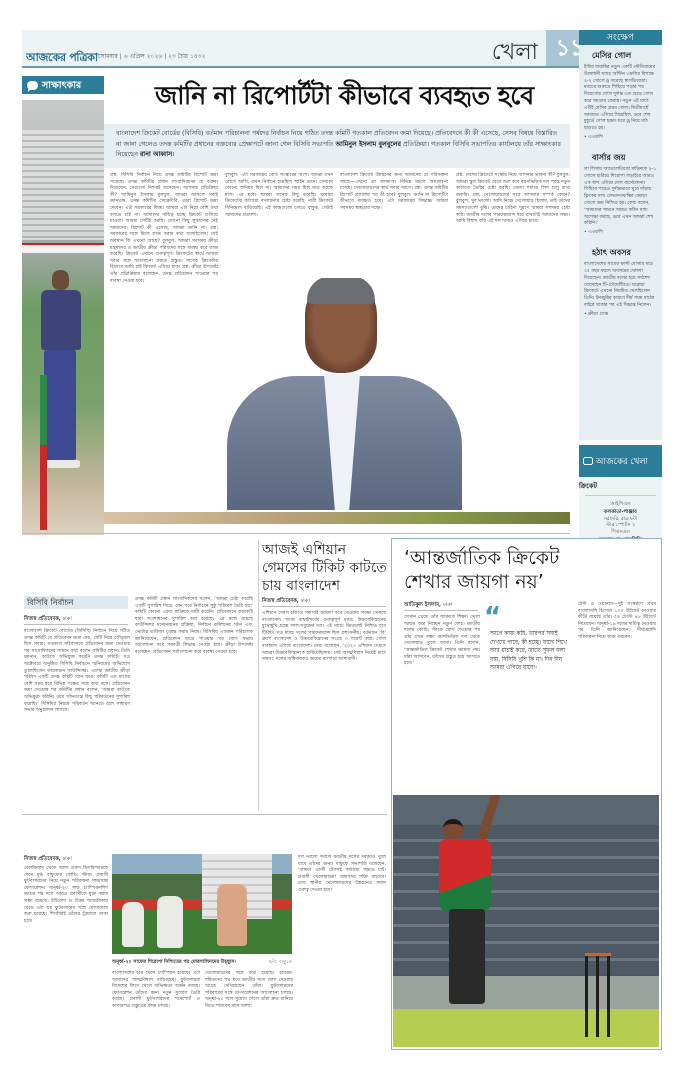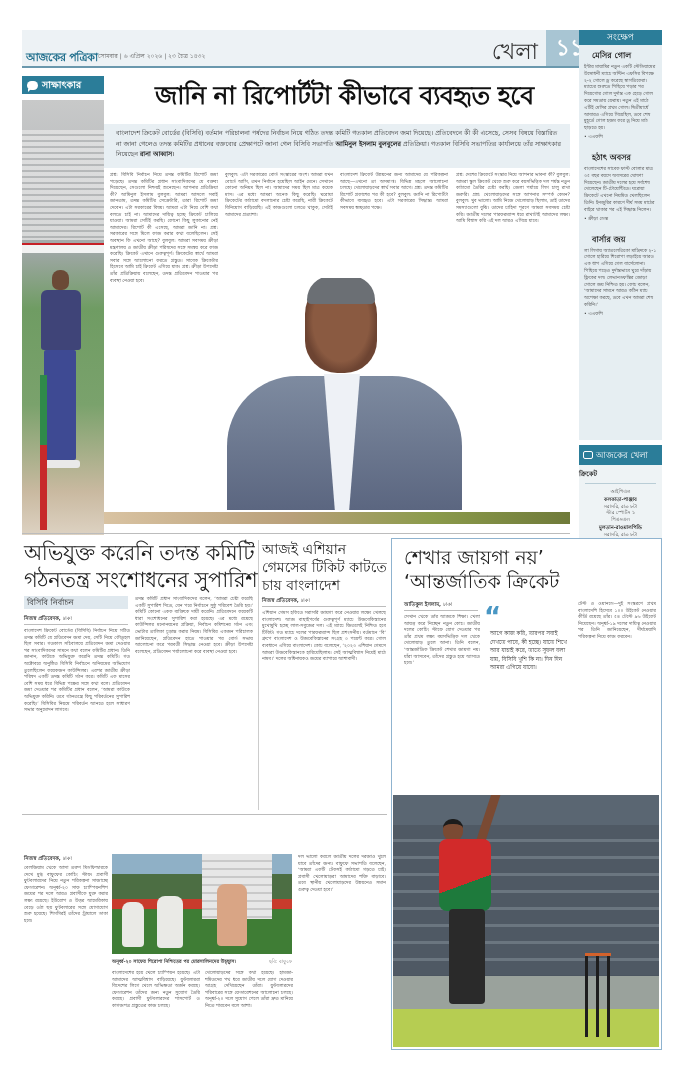--- a/index.html
+++ b/index.html
@@ -17,21 +17,21 @@
 
   
   .sidebar { position: absolute; left: 557px; top: 0; width: 83px; height: 410px; background: #e6eef2; }
   .sb-head { background: #2b7d99; color: #fff; font-size: 9px; font-weight: normal; text-align: center; height: 15px; line-height: 15px; }
   .sb-block { padding: 4px 4px 6px 5px; }
   .sb-title { font-size: 8px; font-weight: bold; color: #222; margin-bottom: 2px; margin-left: 8px; }
   .sb-text { font-size: 4.6px; line-height: 6.8px; color: #444; }
   .sb-credit { font-size: 4.6px; color: #444; margin-top: 1px; }
 
   .today { position: absolute; left: 557px; top: 415px; width: 83px; height: 170px; background: #eef3f5; }
-  .today-head { background: #2b7d99; color: #fff; font-size: 8.5px; height: 20px; line-height: 16px; padding-left: 4px; display: flex; align-items: center; gap: 3px; }
+  .today-head { background: #2b7d99; color: #fff; font-size: 8.5px; height: 32px; line-height: 16px; padding-left: 4px; display: flex; align-items: center; gap: 3px; }
   .tv-icon { width: 10px; height: 8px; border: 1.3px solid #fff; border-radius: 2px; position: relative; }
   .today-sport { text-align: left; font-size: 6.5px; font-weight: bold; margin: 4px 0 3px; }
   .today-rule { height: 1px; background: #b9cdd6; margin: 0 6px 5px; }
   .today-item { text-align: center; font-size: 4.8px; line-height: 6.8px; color: #444; }
   .today-item b { color: #222; font-size: 5px; }
 
   
   .interview-tag { position: absolute; left: 0; top: 46px; width: 82px; height: 18px; background: #2b7d99; color: #fff; font-size: 9.5px; font-weight: bold; display: flex; align-items: center; gap: 4px; padding-left: 5px; }
   .chat-icon { width: 11px; height: 9px; background: #fff; border-radius: 5px; position: relative; }
   .chat-icon:after { content: ""; position: absolute; left: 1px; bottom: -2px; border-left: 3px solid #fff; border-bottom: 3px solid transparent; }
@@ -105,28 +105,28 @@
   </div>
 
   <div class="sidebar">
     <div class="sb-head">সংক্ষেপ</div>
     <div class="sb-block">
       <div class="sb-title">মেসির গোল</div>
       <div class="sb-text">ইন্টার মায়ামির নতুন একটি স্টেডিয়ামের উদ্বোধনী ম্যাচে অস্টিন এফসির বিপক্ষে ২-২ গোলে ড্র করেছে স্বাগতিকেরা। ম্যাচের শুরুতে পিছিয়ে পড়ার পর দিয়েগোর গোল দুর্দান্ত এক হেড়ে গোল করে সমতায় ফেরায়। নতুন এই মাঠে এটিই মেসির প্রথম গোল। দ্বিতীয়ার্ধে আবারও এগিয়ে গিয়েছিল, তবে শেষ মুহূর্তে গোল হজম করে ড্র নিয়ে মাঠ ছাড়তে হয়।</div>
       <div class="sb-credit">• এএফপি</div>
     </div>
     <div class="sb-block">
+      <div class="sb-title">বার্সার জয়</div>
+      <div class="sb-text">লা লিগায় অ্যাতলেতিকো মাদ্রিদকে ২-১ গোলে হারিয়ে শিরোপা লড়াইয়ে আরও এক ধাপ এগিয়ে গেল বার্সেলোনা। পিছিয়ে পড়েও দুর্দান্তভাবে ঘুরে দাঁড়ায় ফ্লিকের দল। লেভানডফস্কির জোড়া গোলে জয় নিশ্চিত হয়। কোচ বলেন, ‘আমাদের সামনে আরও কঠিন ম্যাচ অপেক্ষা করছে, তবে এখন আমরা শেষ করিনি।’</div>
+      <div class="sb-credit">• এএফপি</div>
+    </div>
+    <div class="sb-block">
       <div class="sb-title">হঠাৎ অবসর</div>
       <div class="sb-text">বাংলাদেশের সাবেক ফাস্ট বোলার মাত্র ৩৫ বছর বয়সে অবসরের ঘোষণা দিয়েছেন। জাতীয় দলের হয়ে সর্বশেষ খেলেছেন টি-টোয়েন্টিতে। ঘরোয়া ক্রিকেটে এখনো নিয়মিত খেলছিলেন তিনি। ইনজুরির কারণে দীর্ঘ সময় মাঠের বাইরে থাকার পর এই সিদ্ধান্ত নিলেন।</div>
       <div class="sb-credit">• ক্রীড়া ডেস্ক</div>
-    </div>
-    <div class="sb-block">
-      <div class="sb-title">বার্সার জয়</div>
-      <div class="sb-text">লা লিগায় অ্যাতলেতিকো মাদ্রিদকে ২-১ গোলে হারিয়ে শিরোপা লড়াইয়ে আরও এক ধাপ এগিয়ে গেল বার্সেলোনা। পিছিয়ে পড়েও দুর্দান্তভাবে ঘুরে দাঁড়ায় ফ্লিকের দল। লেভানডফস্কির জোড়া গোলে জয় নিশ্চিত হয়। কোচ বলেন, ‘আমাদের সামনে আরও কঠিন ম্যাচ অপেক্ষা করছে, তবে এখন আমরা শেষ করিনি।’</div>
-      <div class="sb-credit">• এএফপি</div>
     </div>
   </div>
 
   <div class="today">
     <div class="today-head">
       <span class="tv-icon"></span>
       <span>আজকের খেলা</span>
     </div>
     <div class="today-sport">ক্রিকেট</div>
     <div class="today-rule"></div>
@@ -173,44 +173,40 @@
   <div class="photo-portrait">
     <div class="pp-suit"></div>
     <div class="pp-shirt"></div>
     <div class="pp-head"></div>
     <div class="pp-hair"></div>
   </div>
   <div class="ground-strip"></div>
 
   <div class="rule-h" style="left:0; top:503px; width:548px;"></div>
 
-  <div class="h2-big">
-    <div>অভিযুক্ত করেনি তদন্ত কমিটি</div>
-    <div>গঠনতন্ত্র সংশোধনের সুপারিশ</div>
-  </div>
   <div class="kicker">বিসিবি নির্বাচন</div>
   <div class="byline" style="position:absolute; left:2px; top:585px;">
     <span style="font-weight:bold;">নিজস্ব প্রতিবেদক,</span><span> ঢাকা</span>
   </div>
   <div class="rule-h" style="left:2px; top:594px; width:104px;"></div>
   <div class="cols" style="left:2px; top:598px; width:106px; height:184px;">বাংলাদেশ ক্রিকেট বোর্ডের (বিসিবি) নির্বাচন নিয়ে গঠিত তদন্ত কমিটি যে প্রতিবেদন জমা দেয়, সেটি নিয়ে কৌতূহল ছিল সবার। গতকাল সচিবালয়ে প্রতিবেদন জমা দেওয়ার পর সাংবাদিকদের সামনে কথা বলেন কমিটির প্রধান। তিনি জানান, কাউকে অভিযুক্ত করেনি তদন্ত কমিটি। গত অক্টোবরে অনুষ্ঠিত বিসিবি নির্বাচনে অনিয়মের অভিযোগ তুলেছিলেন কয়েকজন কাউন্সিলর। এরপর জাতীয় ক্রীড়া পরিষদ একটি তদন্ত কমিটি গঠন করে। কমিটি এক মাসের বেশি সময় ধরে বিভিন্ন পক্ষের সঙ্গে কথা বলে। প্রতিবেদন জমা দেওয়ার পর কমিটির প্রধান বলেন, ‘আমরা কাউকে অভিযুক্ত করিনি। তবে গঠনতন্ত্রে কিছু পরিবর্তনের সুপারিশ করেছি।’ বিসিবির নিয়মে পরিবর্তন আনতে হলে সাধারণ সভার অনুমোদন লাগবে।</div>
   <div class="cols" style="left:113px; top:566px; width:118px; height:216px;">তদন্ত কমিটি প্রধান সাংবাদিকদের বলেন, ‘আমরা চেষ্টা করেছি একটি সুপারিশ দিতে, যেন পরে নির্বাচনে সুষ্ঠু পরিবেশ তৈরি হয়।’ কমিটি কোনো একক ব্যক্তিকে দায়ী করেনি। প্রতিবেদনে কয়েকটি ধারা সংশোধনের সুপারিশ করা হয়েছে। এর মধ্যে রয়েছে কাউন্সিলর মনোনয়নের প্রক্রিয়া, নির্বাচন কমিশনের গঠন এবং ভোটার তালিকা চূড়ান্ত করার নিয়ম। বিসিবির একজন পরিচালক জানিয়েছেন, প্রতিবেদন হাতে পাওয়ার পর বোর্ড সভায় আলোচনা করে পরবর্তী সিদ্ধান্ত নেওয়া হবে। ক্রীড়া উপদেষ্টা বলেছেন, প্রতিবেদন পর্যালোচনা করে ব্যবস্থা নেওয়া হবে।</div>
   <div class="rule-v" style="left:236px; top:510px; height:270px;"></div>
 
   <div class="h3">আজই এশিয়ান গেমসের টিকিট কাটতে চায় বাংলাদেশ</div>
   <div class="byline" style="position:absolute; left:240px; top:567px;">
     <span style="font-weight:bold;">নিজস্ব প্রতিবেদক,</span><span> ঢাকা</span>
   </div>
   <div class="rule-h" style="left:240px; top:576px; width:124px;"></div>
   <div class="cols" style="left:240px; top:580px; width:124px; height:202px;">এশিয়ান গেমস হকিতে সরাসরি জায়গা করে নেওয়ার লক্ষ্যে খেলছে বাংলাদেশ। আজ বাছাইপর্বের গুরুত্বপূর্ণ ম্যাচে উজবেকিস্তানের মুখোমুখি হচ্ছে লাল-সবুজের দল। এই ম্যাচে জিতলেই নিশ্চিত হবে টিকিট। গত ম্যাচে দলের পারফরম্যান্স ছিল প্রশংসনীয়। বর্তমানে ‘বি’ গ্রুপে বাংলাদেশ ও উজবেকিস্তানের সংগ্রহ ৩ পয়েন্ট করে। গোল ব্যবধানে এগিয়ে বাংলাদেশ। কোচ বলেছেন, ‘২০২৩ এশিয়ান গেমসে আমরা উজবেকিস্তানকে হারিয়েছিলাম। সেই আত্মবিশ্বাস নিয়েই মাঠে নামব।’ দলের অধিনায়কও জয়ের ব্যাপারে আশাবাদী।</div>
 
   <div class="quote-box">
     <div class="h4">
+      <div>‘আন্তর্জাতিক ক্রিকেট</div>
       <div>শেখার জায়গা নয়’</div>
-      <div>‘আন্তর্জাতিক ক্রিকেট</div>
     </div>
     <div class="byline" style="position:absolute; left:12px; top:62px;">
       <span style="font-weight:bold;">আতিকুল ইসলাম,</span><span> ঢাকা</span>
     </div>
     <div class="rule-h" style="left:12px; top:71px; width:74px;"></div>
     <div class="cols" style="left:12px; top:75px; width:76px; height:180px;">সেখান থেকে তাঁর আজকে শিক্ষা। খেলা আয়ত্ত করে নিচ্ছেন নতুন কোচ। জাতীয় দলের কোচিং স্টাফে যোগ দেওয়ার পর তাঁর প্রথম লক্ষ্য বয়সভিত্তিক দল থেকে খেলোয়াড় তুলে আনা। তিনি বলেন, ‘আন্তর্জাতিক ক্রিকেট শেখার জায়গা নয়। যাঁরা আসবেন, তাঁদের প্রস্তুত হয়ে আসতে হবে।’</div>
     <div class="quote-mark">“</div>
     <div class="pull-quote">আগে কাজ করি, তারপর সবাই দেখতে পাবে, কী হচ্ছে। যাতে শিখে আর যাচাই করে, তাতে সুফল বলা যায়, বিসিবি খুশি কি না। দিন দিন আমরা এগিয়ে যাবো।</div>
     <div class="cols" style="left:186px; top:62px; width:78px; height:192px;">টেস্ট ও ওয়ানডে—দুই সংস্করণে প্রথম বাংলাদেশি হিসেবে ১০০ উইকেট নেওয়ার কীর্তি রয়েছে তাঁর। ৫৪ টেস্টে ৯৬ উইকেট নিয়েছেন। অনূর্ধ্ব-১৯ দলের দায়িত্ব নেওয়ার পর তিনি জানিয়েছেন, দীর্ঘমেয়াদি পরিকল্পনা নিয়ে কাজ করবেন।</div>
     <div class="photo-bowler">

